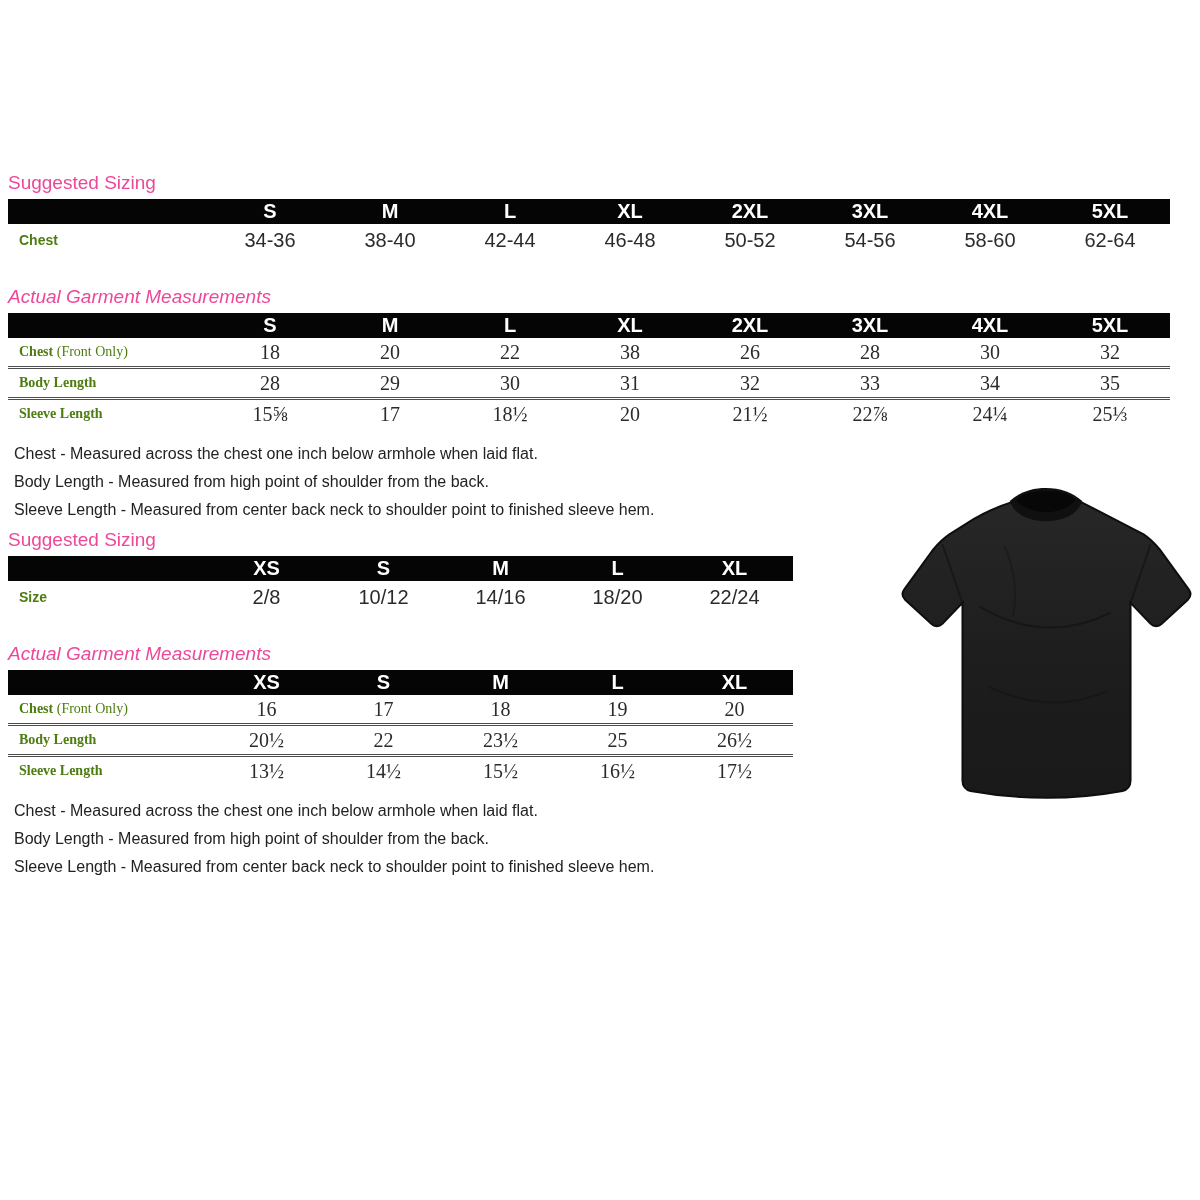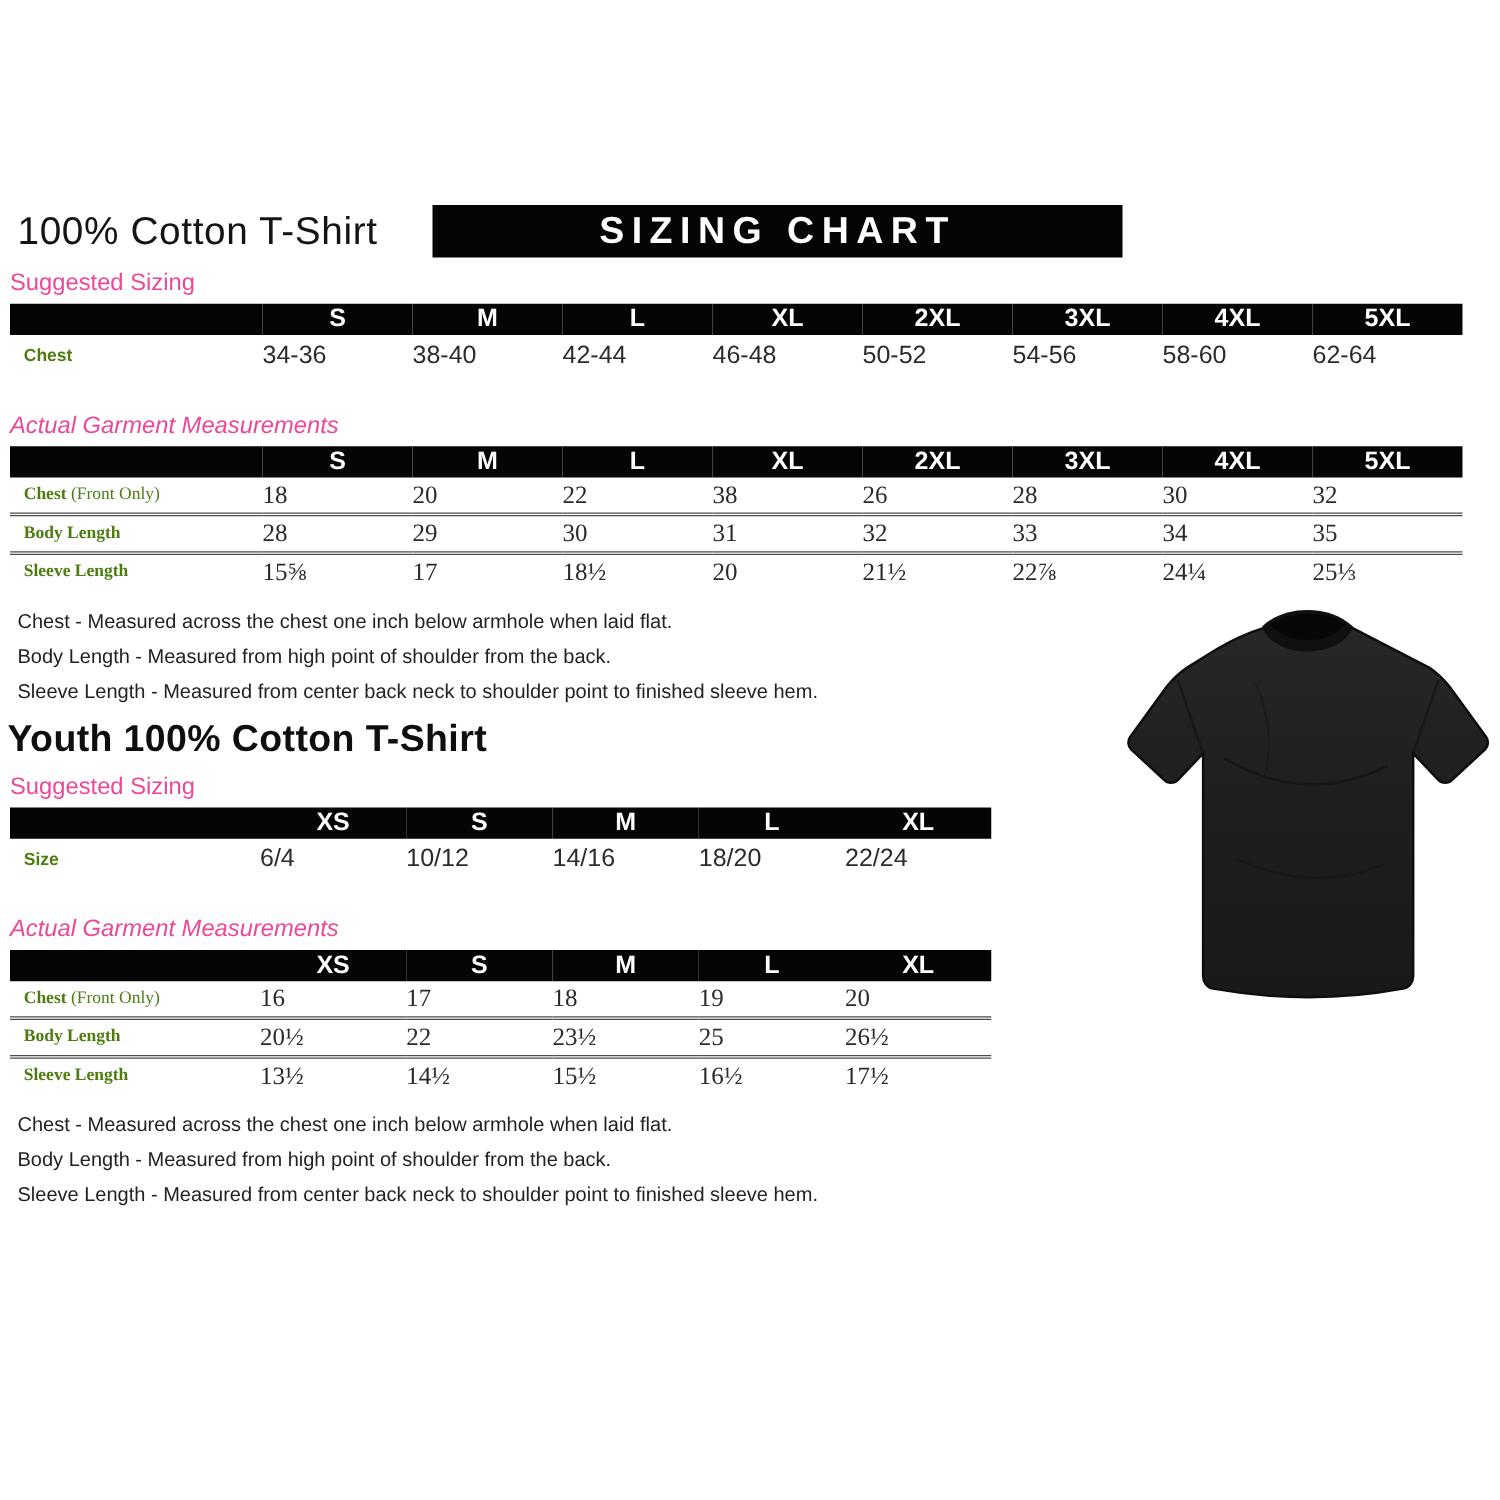--- a/index.html
+++ b/index.html
@@ -15,45 +15,39 @@
   .adult-title{position:absolute;left:14px;top:3px;font-size:31px;font-weight:400;color:#141414;letter-spacing:0.5px;}
   .banner{position:absolute;left:346px;top:0;width:552px;height:42px;background:#050505;
     display:flex;align-items:center;justify-content:center;}
   .banner span{color:#ffffff;font-weight:700;font-size:30px;letter-spacing:6px;}
 
   .seclabel{font-size:19px;color:#ec4899;margin:8px 0 5px 8px;}
   .seclabel.tight{margin-top:30px;font-style:italic;}
 
   table.sz{border-collapse:collapse;table-layout:fixed;margin-left:8px;}
   table.sz th{background:#050505;color:#ffffff;font-weight:700;font-size:20px;height:25px;padding:0;text-align:center;}
-  table.sz td{font-size:20px;color:#2b2b2b;text-align:left;height:32px;padding:0;}
+  table.sz td{font-size:20px;color:#2b2b2b;text-align:center;height:32px;padding:0;}
   table.sz td.rowlabel{text-align:left;padding-left:11px;font-size:14px;color:#4d7c0f;}
   table.sz td.rowlabel b{font-weight:700;}
   table.measure td{height:28px;font-family:Liberation Serif, serif;}
   table.measure tbody tr + tr td{border-top:3px double #4d4d4d;}
 
   .notes{margin:16px 0 0 14px;}
   .notes p{margin:0 0 9px 0;font-size:16px;color:#222;line-height:19px;}
 
   .youth-title{font-size:30px;font-weight:700;color:#0f0f0f;margin:12px 0 0 6px;letter-spacing:0.3px;}
 
   .tshirt-wrap{position:absolute;left:894px;top:486px;width:302px;height:322px;}
   .tshirt-wrap svg{width:100%;height:100%;}
 </style>
 </head>
 <body>
 
 <div class="sheet">
 
-  <div class="hdr">
-    <div class="adult-title">100% Cotton T-Shirt</div>
-    <div class="banner">
-      <span>SIZING CHART</span>
-    </div>
-  </div>
 
   <div class="seclabel">Suggested Sizing</div>
   <table class="sz">
     <colgroup>
         <col style="width:202px">
         <col span="8" style="width:120px">
       </colgroup>
     <thead>
       <tr>
         <th></th>
@@ -137,42 +131,41 @@
       </tr>
     </tbody>
   </table>
 
   <div class="notes">
     <p>Chest - Measured across the chest one inch below armhole when laid flat.</p>
     <p>Body Length - Measured from high point of shoulder from the back.</p>
     <p>Sleeve Length - Measured from center back neck to shoulder point to finished sleeve hem.</p>
   </div>
 
-  <div class="youth-title">Youth 100% Cotton T-Shirt</div>
 
   <div class="seclabel" style="margin-top:10px;">Suggested Sizing</div>
   <table class="sz">
     <colgroup>
         <col style="width:200px">
         <col span="5" style="width:117px">
       </colgroup>
     <thead>
       <tr>
         <th></th>
         <th>XS</th>
         <th>S</th>
         <th>M</th>
         <th>L</th>
         <th>XL</th>
       </tr>
     </thead>
     <tbody>
       <tr>
         <td class="rowlabel"><b>Size</b></td>
-        <td>6/4</td>
+        <td>2/8</td>
         <td>10/12</td>
         <td>14/16</td>
         <td>18/20</td>
         <td>22/24</td>
       </tr>
     </tbody>
   </table>
 
   <div class="seclabel tight">Actual Garment Measurements</div>
   <table class="sz measure">

